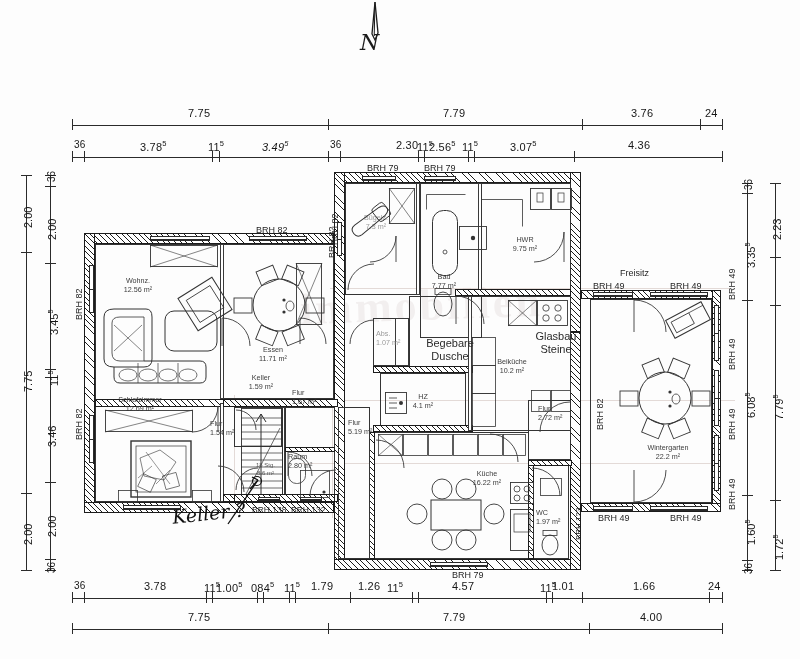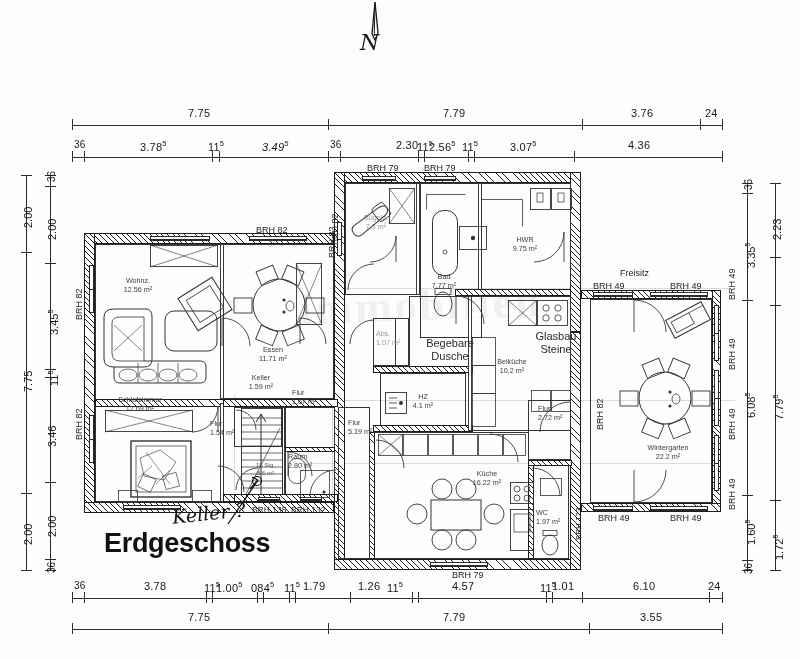--- a/index.html
+++ b/index.html
@@ -797,21 +797,20 @@
     </g>
   </svg>
 
   <svg class="abs" style="left:0;top:0;pointer-events:none;" width="800" height="659">
     <path d="M228 524 L258 480" stroke="#111" stroke-width="1.3" fill="none"></path>
     <path d="M258 480 L250 489 M258 480 L252 477" stroke="#111" stroke-width="1.3" fill="none"></path>
     <circle cx="257" cy="481" r="4.5" fill="none" stroke="#111" stroke-width="1.1"></circle>
   </svg>
   <div class="hand" style="left:172px;top:502px;">Keller ?</div>
 
-  <div id="title" style="left:104px;top:528px;">Erdgeschoss</div>
 
   <div class="dimline" style="left:72px;top:598px;width:650px;"></div>
   <div class="tick" style="left:72px;top:592px;"></div>
   <div class="tick" style="left:84px;top:592px;"></div>
   <div class="tick" style="left:206px;top:592px;"></div>
   <div class="tick" style="left:212px;top:592px;"></div>
   <div class="tick" style="left:257px;top:592px;"></div>
   <div class="tick" style="left:263px;top:592px;"></div>
   <div class="tick" style="left:289px;top:592px;"></div>
   <div class="tick" style="left:295px;top:592px;"></div>
@@ -823,31 +822,31 @@
   <div class="tick" style="left:582px;top:592px;"></div>
   <div class="tick" style="left:709px;top:592px;"></div>
   <div class="tick" style="left:722px;top:592px;"></div>
 
   <div class="dtxt sm" style="left:74px;top:580px;">36</div>
   <div class="dtxt" style="left:144px;top:580px;">3.78</div>
   <div class="dtxt" style="left:204px;top:580px;"><span>11</span><sup>5</sup></div>
   <div class="dtxt" style="left:216px;top:580px;"><span>1.00</span><sup>5</sup></div>
   <div class="dtxt" style="left:251px;top:580px;"><span>084</span><sup>5</sup></div>
   <div class="dtxt" style="left:284px;top:580px;"><span>11</span><sup>5</sup></div>
-  <div class="dtxt" style="left:303px;top:580px;">1.79</div>
+  <div class="dtxt" style="left:311px;top:580px;">1.79</div>
   <div class="dtxt" style="left:358px;top:580px;">1.26</div>
   <div class="dtxt" style="left:387px;top:580px;"><span>11</span><sup>5</sup></div>
   <div class="dtxt" style="left:452px;top:580px;">4.57</div>
   <div class="dtxt" style="left:540px;top:580px;"><span>11</span><sup>5</sup></div>
   <div class="dtxt" style="left:552px;top:580px;">1.01</div>
-  <div class="dtxt" style="left:633px;top:580px;">6.10</div>
+  <div class="dtxt" style="left:633px;top:580px;">1.66</div>
   <div class="dtxt" style="left:708px;top:580px;">24</div>
 
   <div class="dimline" style="left:72px;top:629px;width:650px;"></div>
   <div class="tick" style="left:72px;top:623px;"></div>
   <div class="tick" style="left:328px;top:623px;"></div>
   <div class="tick" style="left:589px;top:623px;"></div>
   <div class="tick" style="left:722px;top:623px;"></div>
   <div class="dtxt" style="left:188px;top:611px;">7.75</div>
   <div class="dtxt" style="left:443px;top:611px;">7.79</div>
-  <div class="dtxt" style="left:640px;top:611px;">3.55</div>
+  <div class="dtxt" style="left:640px;top:611px;">4.00</div>
 
 </div>
 
 </body></html>

